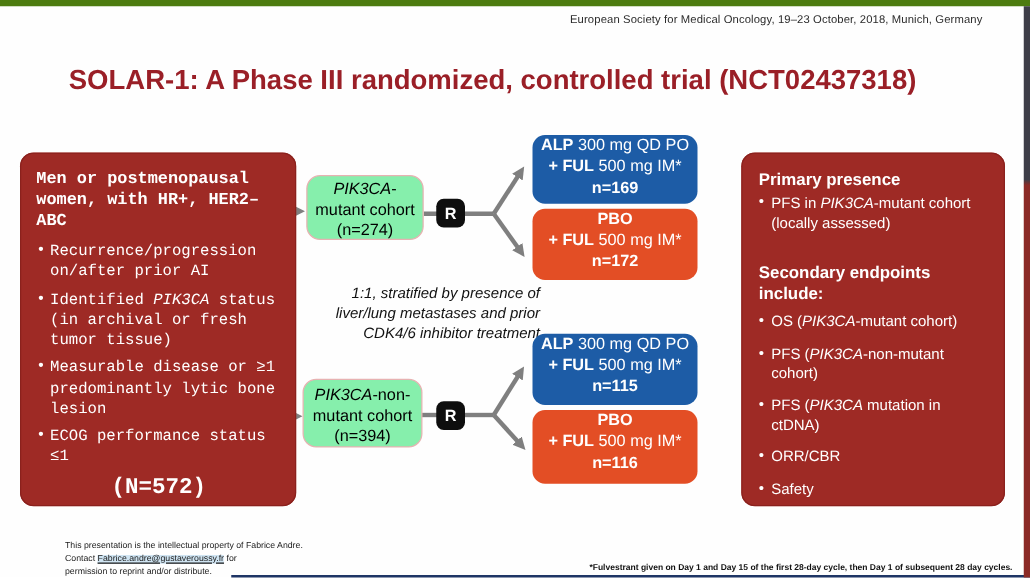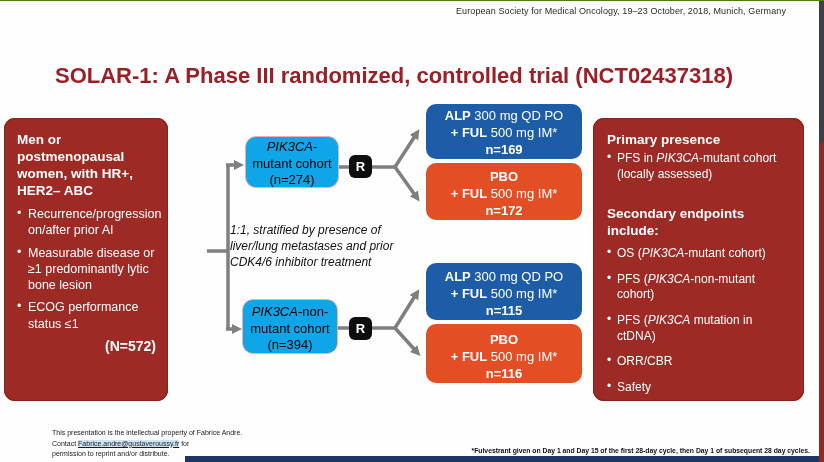--- a/index.html
+++ b/index.html
@@ -2,82 +2,82 @@
 <html><head>
 <meta charset="utf-8">
 <style>
   * { margin:0; padding:0; box-sizing:border-box; }
   html,body { width:824px; height:462px; }
   body {
     font-family:"Liberation Sans", sans-serif;
     background:#ffffff; color:#000;
     position:relative; overflow:hidden;
   }
-  .slide { position:absolute; inset:0; background:#fefefe; border-top:1px solid #4d7c0f; }
+  .slide { position:absolute; inset:0; background:#fefefe; border-top:5px solid #4d7c0f; }
 
   .conference {
     position:absolute; top:5px; right:38px;
     font-size:9px; color:#2b2b2b; letter-spacing:.1px;
   }
   .title {
-    position:absolute; left:55px; top:62px; width:720px;
+    position:absolute; left:55px; top:46px; width:720px;
     font-size:22px; font-weight:bold; color:#9a1f27;
   }
 
   
   svg.connectors { position:absolute; left:0; top:0; }
 
   .box { position:absolute; border-radius:11px; }
   .maroon {
     background:#9e2a25; color:#fff; padding:13px 12px 10px 13px;
     box-shadow:inset 0 0 0 1px #8a211d;
   }
-  .left-box  { left:4px;  top:117px; width:164px; height:283px; }
+  .left-box  { left:16px;  top:117px; width:221px; height:283px;font-family:Liberation Mono, monospace; }
   .right-box { left:593px; top:117px; width:211px; height:283px; padding-left:14px; }
 
   .box-heading { font-size:13.5px; font-weight:bold; line-height:1.26; margin-bottom:7px; }
   .bullet {
     position:relative; padding-left:11px;
     font-size:12.5px; line-height:1.3; margin-bottom:6px;
   }
   .bullet::before { content:"•"; position:absolute; left:0; top:-1px; }
   .right-box .bullet { font-size:12px; margin-bottom:10px; padding-left:10px; }
-  .n-total { text-align:right; font-weight:bold; font-size:14px; margin-top:4px; }
+  .n-total { text-align:center; font-weight:bold; font-size:18px; margin-top:4px; }
   .endpoint-gap { height:13px; }
 
   .pink {
-    background:#0ea5e9; border:1px solid #e7b2b2; color:#000;
+    background:#86efac; border:1px solid #e7b2b2; color:#000;
     text-align:center; font-size:13px; line-height:1.28; padding-top:2px;
   }
   .pink1 { left:245px; top:135px; width:94px; height:52px; }
   .pink2 { left:242px; top:298px; width:96px; height:55px; padding-top:4px; }
 
   .r-badge {
     position:absolute; width:23px; height:23px; background:#0e0e0e;
     border-radius:6px; color:#fff; font-weight:bold; font-size:13px;
     display:flex; align-items:center; justify-content:center;
   }
   .r1 { left:349px; top:154px; }
   .r2 { left:349px; top:316px; }
 
   .arm {
     color:#fff; text-align:center; font-size:13px; line-height:1.3;
-    display:flex; flex-direction:column; justify-content:flex-end;
-    border-radius:10px; width:156px; left:426px; position:absolute;
+    display:flex; flex-direction:column; justify-content:flex-start;
+    border-radius:10px; width:132px; left:426px; position:absolute;
   }
   .arm .seg-b { font-weight:bold; }
   .arm .arm-n { font-weight:bold; }
   .arm1 { top:103px; height:55px; }
   .arm2 { top:162px; height:57px; }
   .arm3 { top:262px; height:57px; }
   .arm4 { top:323px; height:59px; }
 
   .strat-note {
     position:absolute; left:230px; top:221px; width:202px;
-    font-size:12px; font-style:italic; text-align:left; line-height:1.35;
+    font-size:12px; font-style:italic; text-align:right; line-height:1.35;
     color:#111;
   }
 
   .seg-i { font-style:italic; }
   .seg-b { font-weight:bold; }
   .seg-u { text-decoration:underline; }
   .seg-hl { background:#cfe4f2; }
 
   .footnote-left {
     position:absolute; left:52px; top:427px;
@@ -122,20 +122,21 @@
       <path d="M395,166 L415,194" marker-end="url(#arrow)"></path>
       <path d="M372,327 H395"></path>
       <path d="M395,327 L415,295" marker-end="url(#arrow)"></path>
       <path d="M395,327 L415,349" marker-end="url(#arrow)"></path>
     </g>
   </svg>
 
   <div class="box maroon left-box">
     <div class="box-heading">Men or postmenopausal women, with HR+, HER2– ABC</div>
     <div class="bullet"><span>Recurrence/progression on/after prior AI</span></div>
+    <div class="bullet"><span>Identified </span><span class="seg-i">PIK3CA</span><span> status (in archival or fresh tumor tissue)</span></div>
     <div class="bullet"><span>Measurable disease or ≥1 predominantly lytic bone lesion</span></div>
     <div class="bullet"><span>ECOG performance status ≤1</span></div>
     <div class="n-total">(N=572)</div>
   </div>
 
   <div class="box pink pink1">
     <div><span class="seg-i">PIK3CA</span><span>-</span></div>
     <div>mutant cohort</div>
     <div>(n=274)</div>
   </div>

